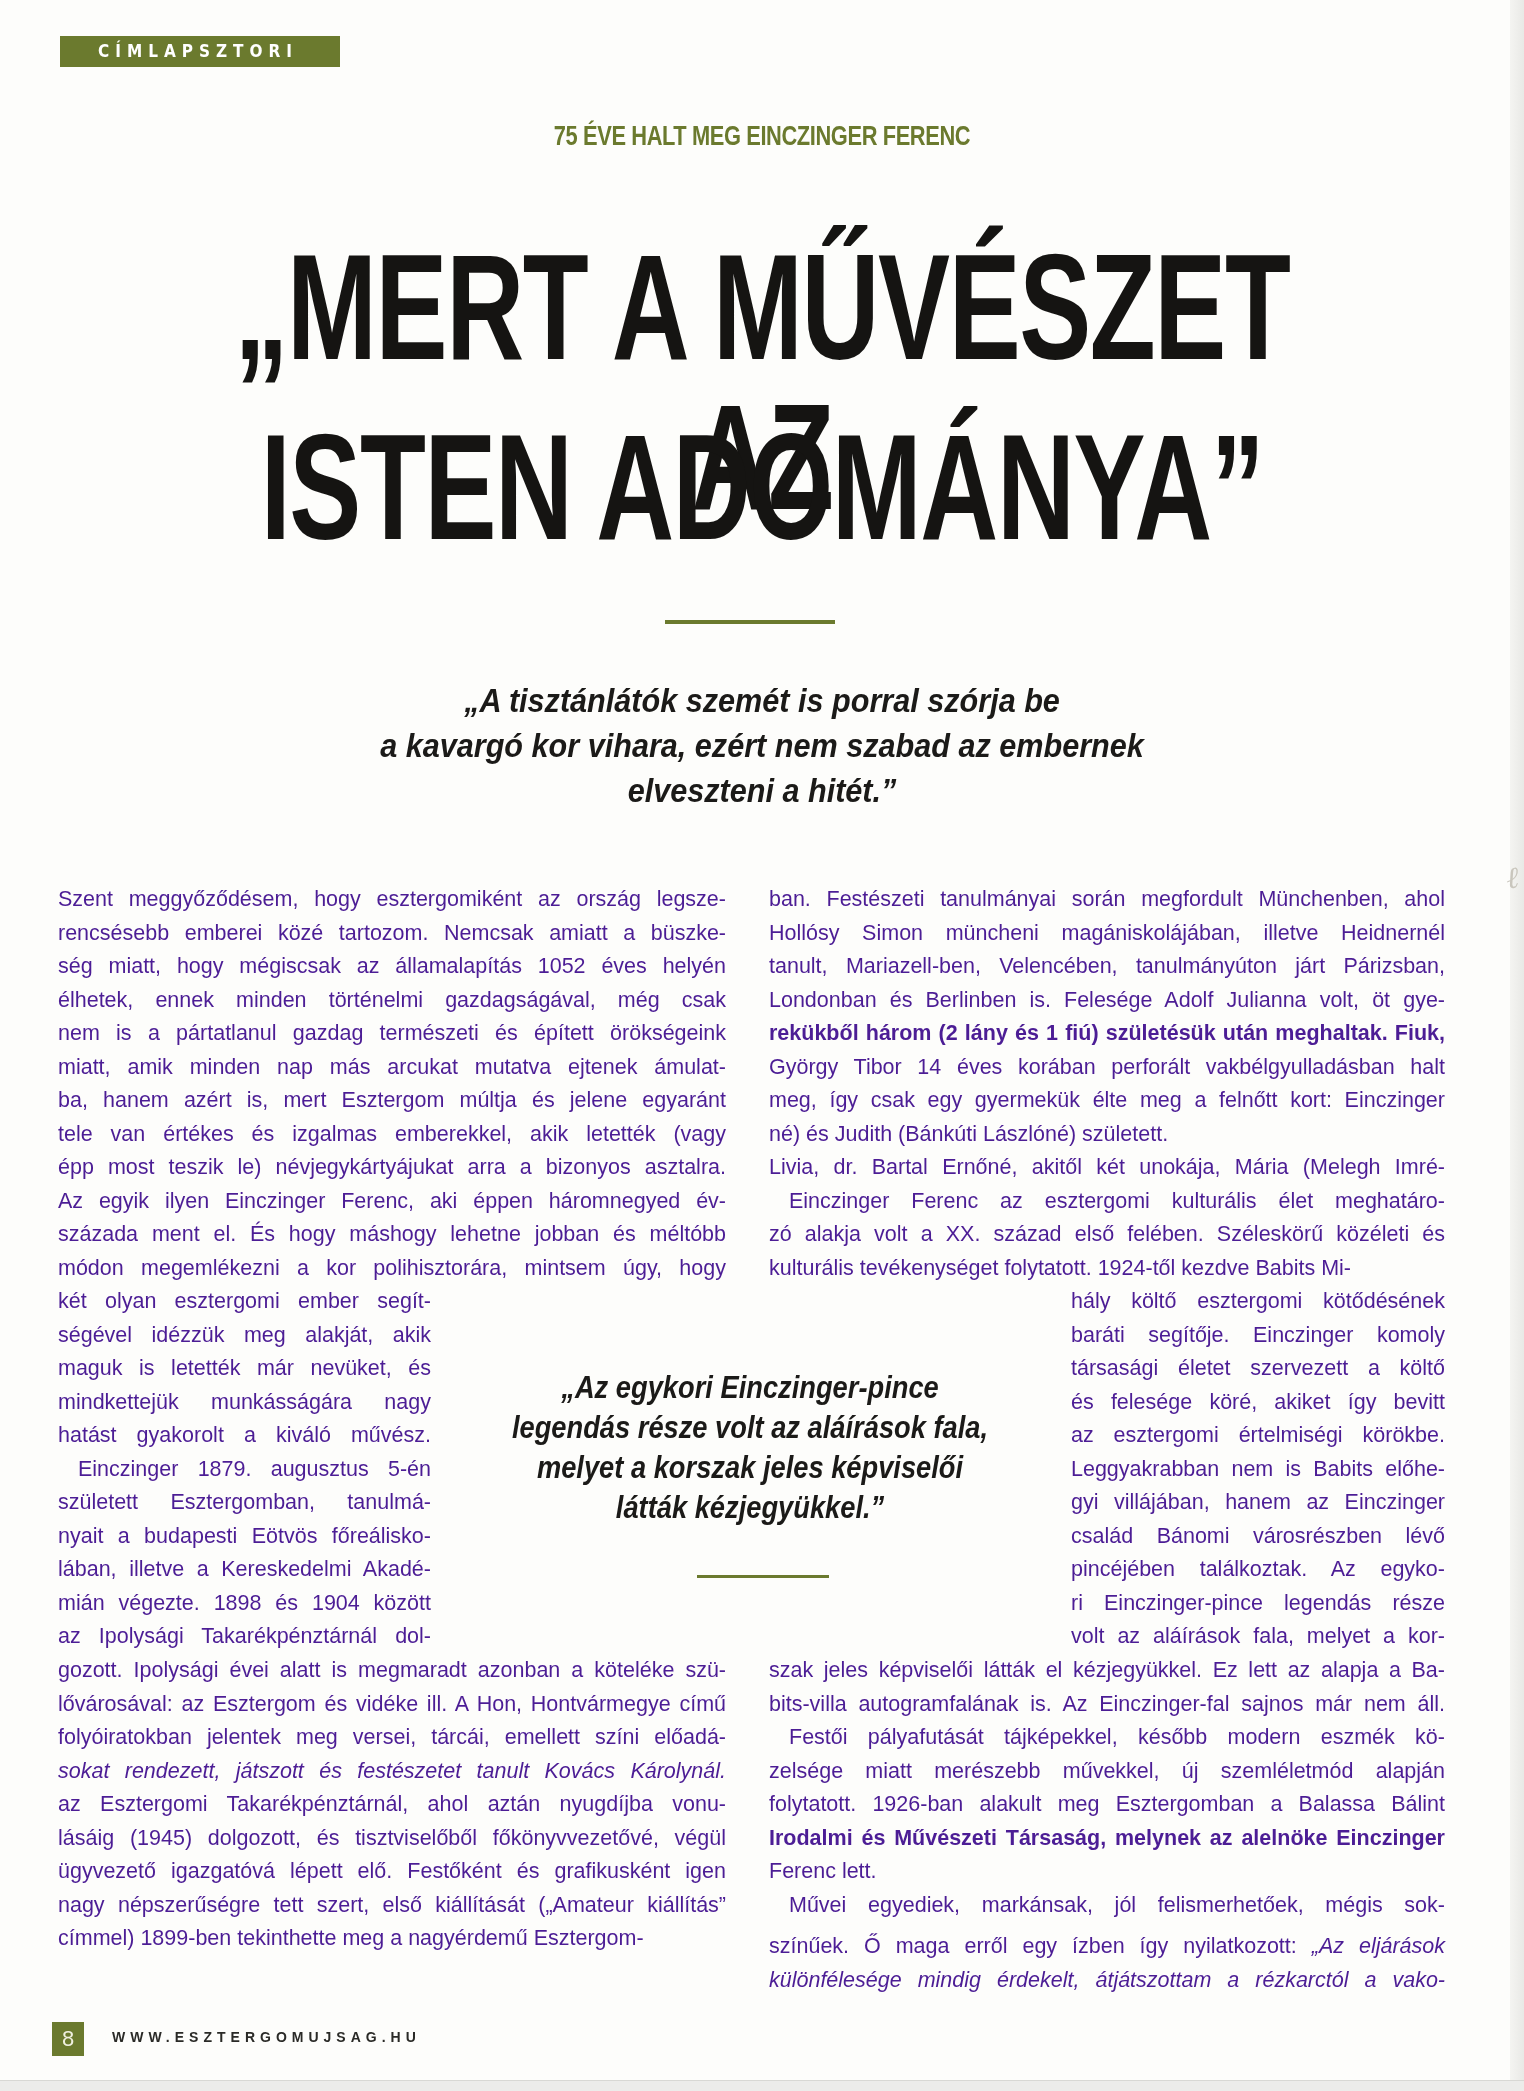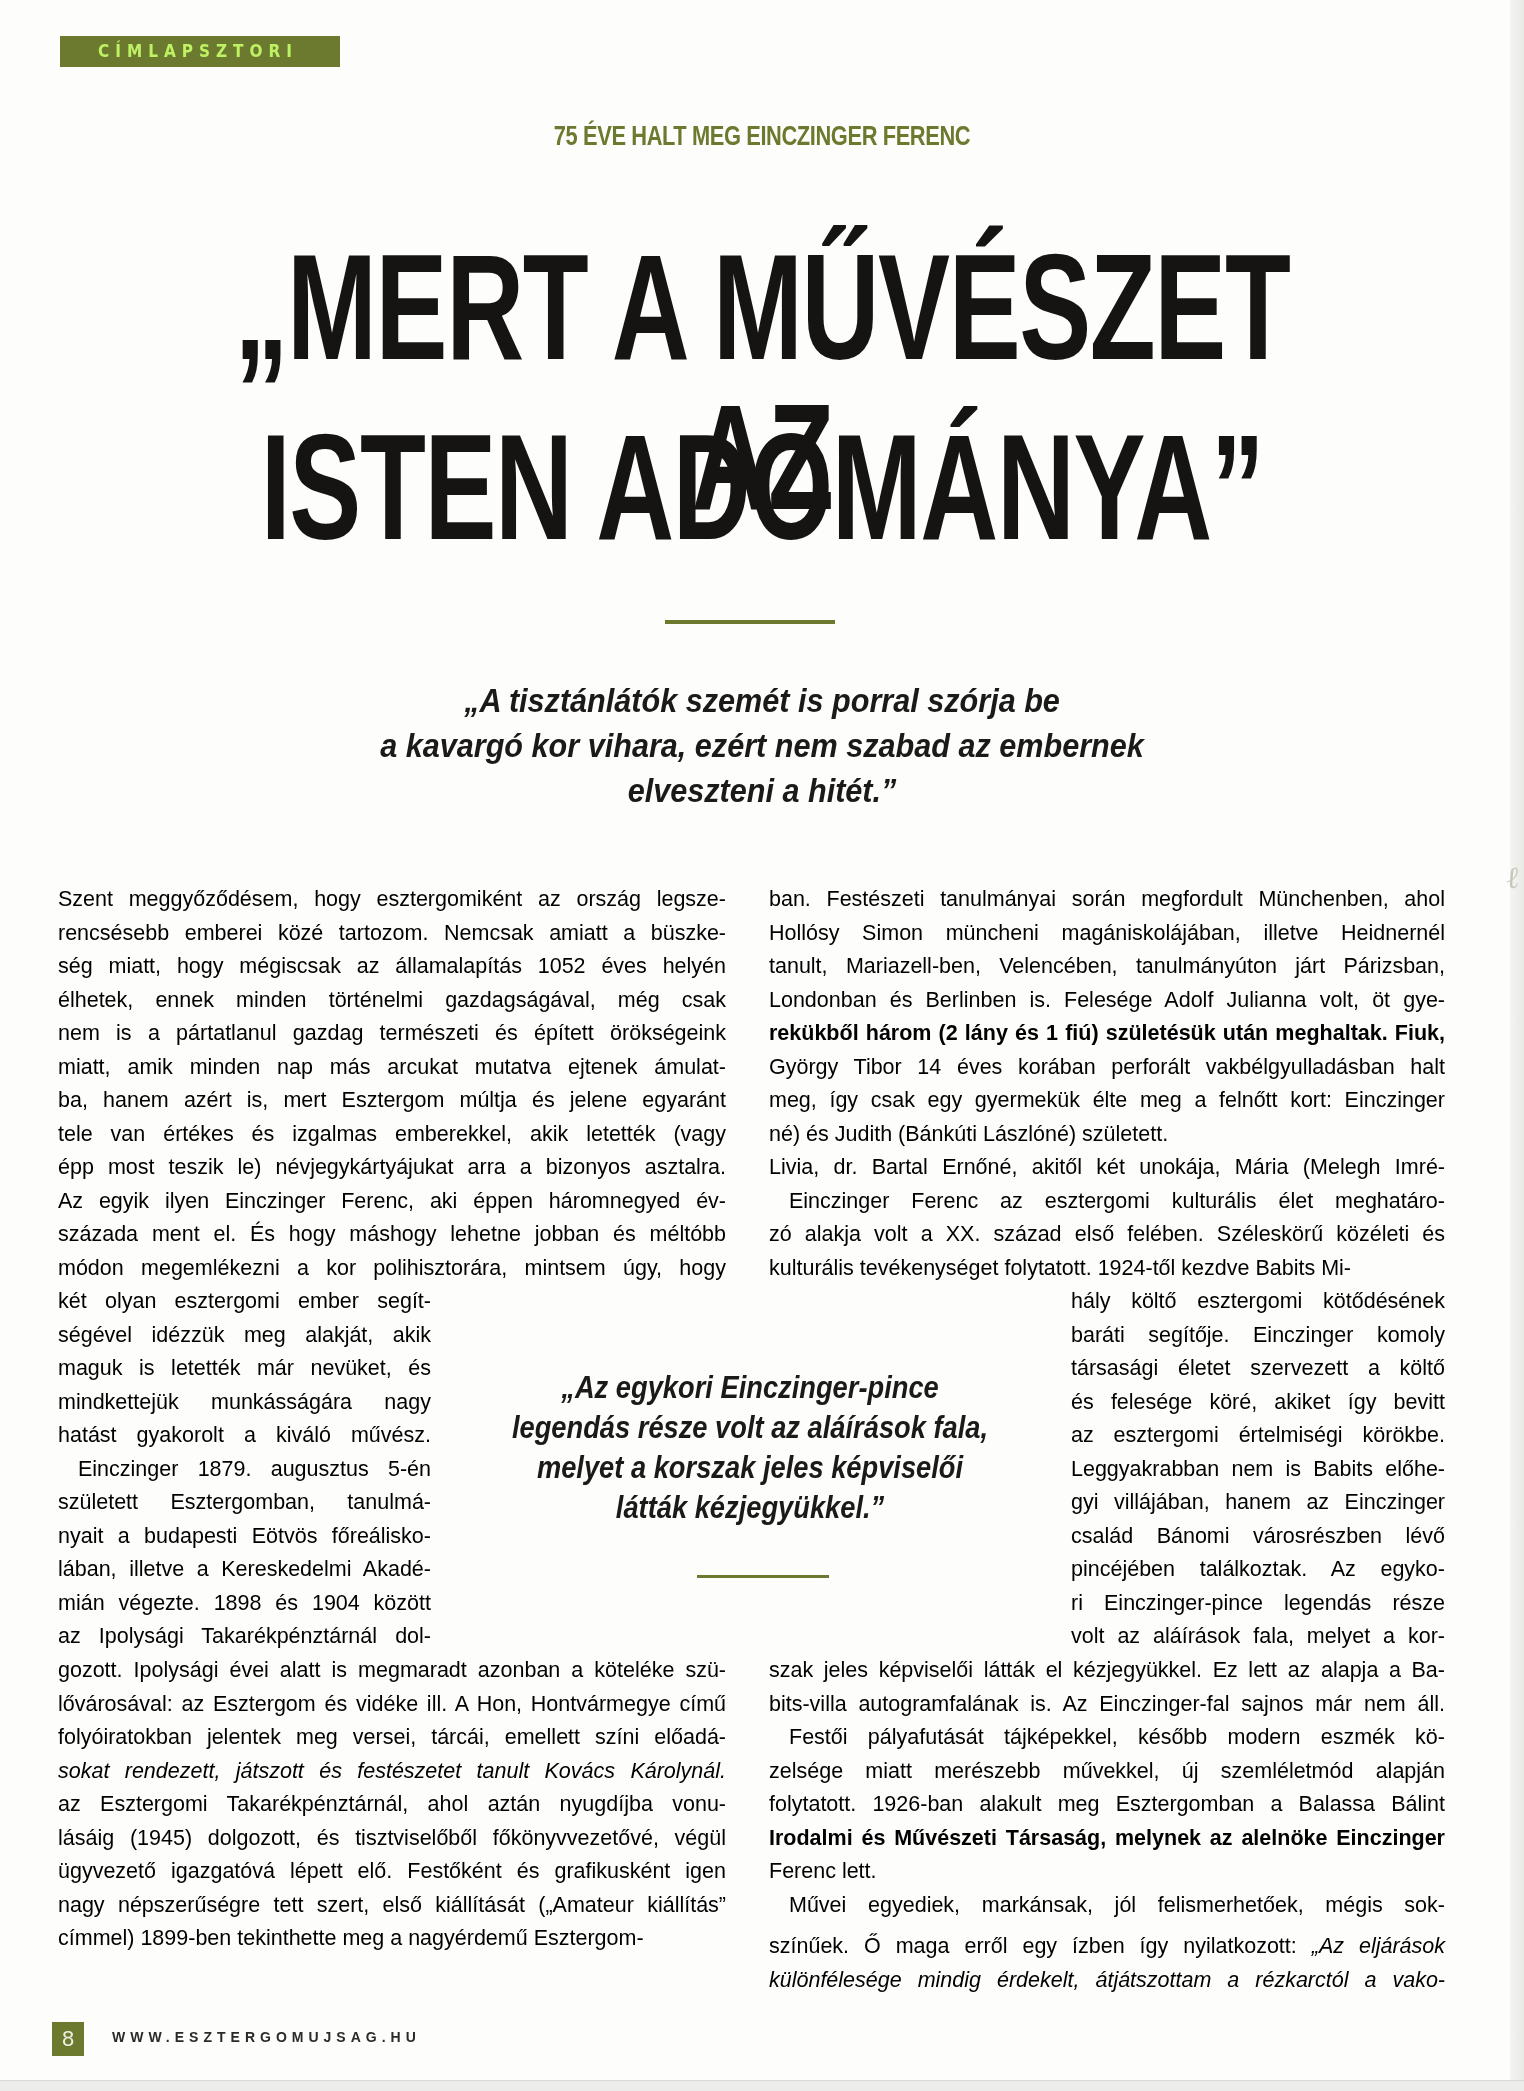--- a/index.html
+++ b/index.html
@@ -12,21 +12,21 @@
   .page-edge {
     position: absolute; right: 0; top: 0; width: 14px; height: 2080px;
     background: linear-gradient(to right, #f4f4f1, #e9e9e6);
   }
   .bottom-edge {
     position: absolute; left: 0; right: 0; top: 2080px; height: 11px;
     background: #ececea; border-top: 1px solid #d8d8d4;
   }
   .section-tag {
     position: absolute; left: 60px; top: 36px; width: 280px; height: 31px;
-    background: #6b7a2e; color: #bef264;
+    background: #6b7a2e; color: #ffffff;
     font-family: "DejaVu Sans Condensed", "DejaVu Sans", sans-serif;
     font-weight: bold; font-size: 17px; letter-spacing: 6px;
     line-height: 31px; padding-left: 38px; box-sizing: border-box;
   }
   .kicker {
     position: absolute; left: 0; width: 1524px; top: 120px; text-align: center;
     color: #6b7a2e; font-weight: bold; font-size: 28px; letter-spacing: -0.5px;
     transform: scaleX(0.78);
   }
   .headline {
@@ -41,21 +41,21 @@
   }
   .rule.top { left: 665px; top: 620px; width: 170px; }
   .rule.pull { left: 697px; top: 1575px; width: 132px; height: 3px; }
   .lead-quote {
     position: absolute; left: 260px; width: 1004px; top: 678px; text-align: center;
     font-weight: bold; font-style: italic; font-size: 34px; line-height: 45px;
     color: #1b1a18;
   }
   .lead-quote span { display: block; transform: scaleX(0.9); }
   .body {
-    position: absolute; font-size: 21.5px; line-height: 33.5px; color: #000000;
+    position: absolute; font-size: 21.5px; line-height: 33.5px; color: #4c1d95;
     font-family: "Liberation Sans Narrow", "Liberation Sans", sans-serif;
   }
   .body .ln { display: block; white-space: nowrap; text-align: justify; text-align-last: justify; transform-origin: left center; }
   .body .ln.last { text-align-last: left; }
   .body .ln.indent { padding-left: 20px; }
   .body em { font-style: italic; }
   .col-left { left: 58px; top: 883px; width: 668px; }
   .col-left-narrow { left: 58px; top: 1285px; width: 373px; }
   .col-left-wide { left: 58px; top: 1654px; width: 668px; }
   .col-right { left: 769px; top: 883px; width: 676px; }

